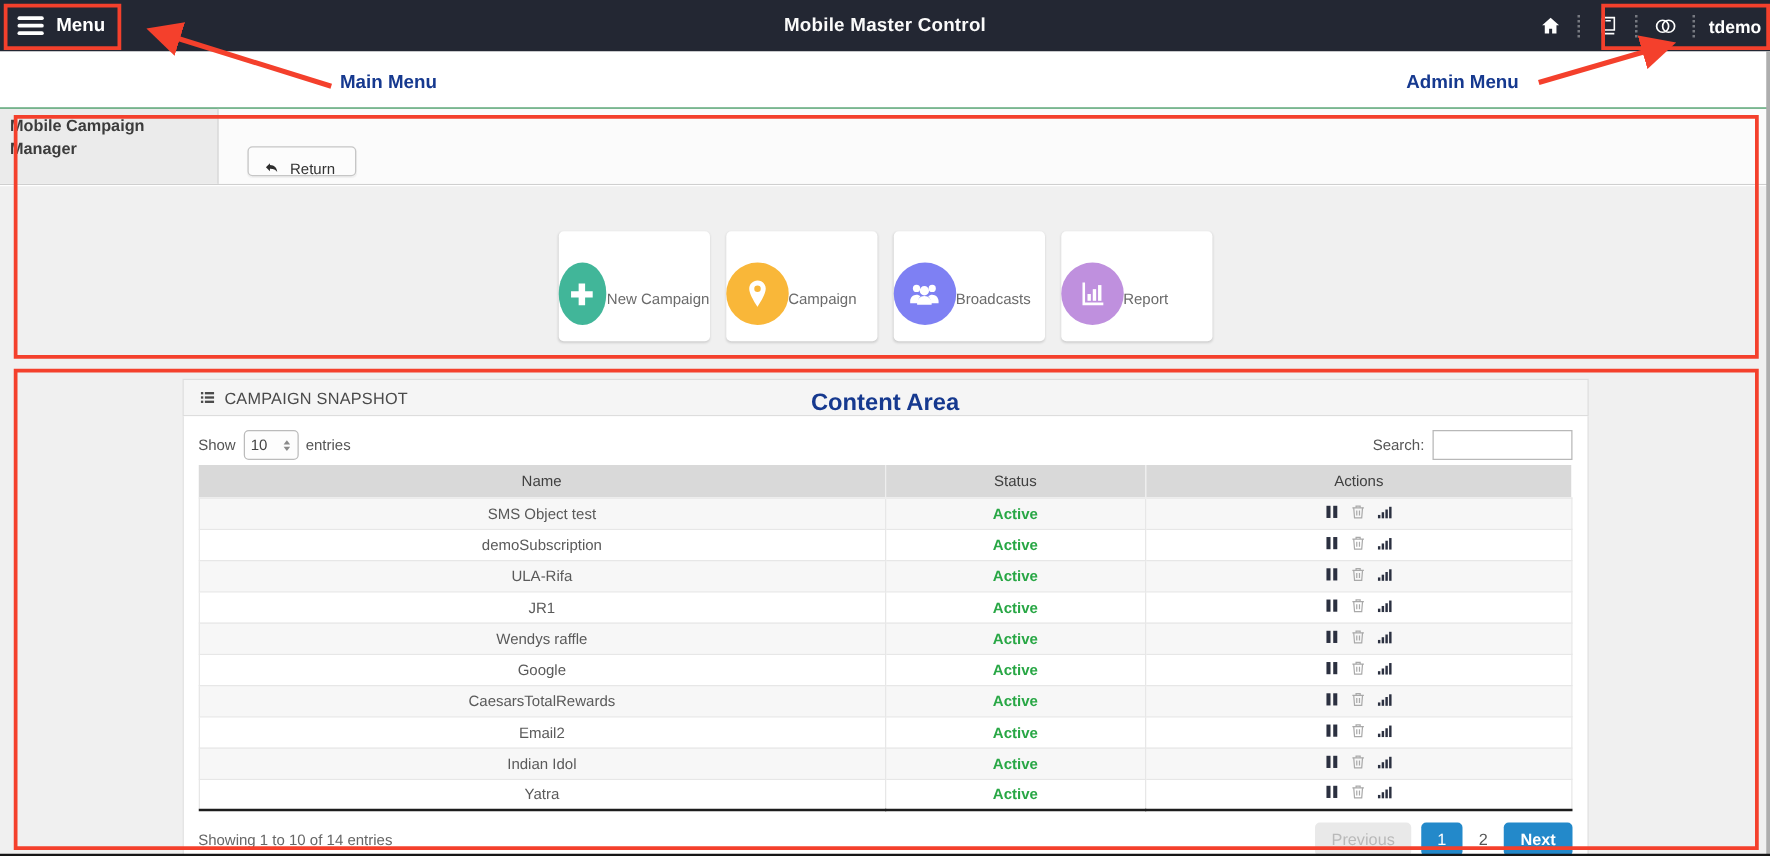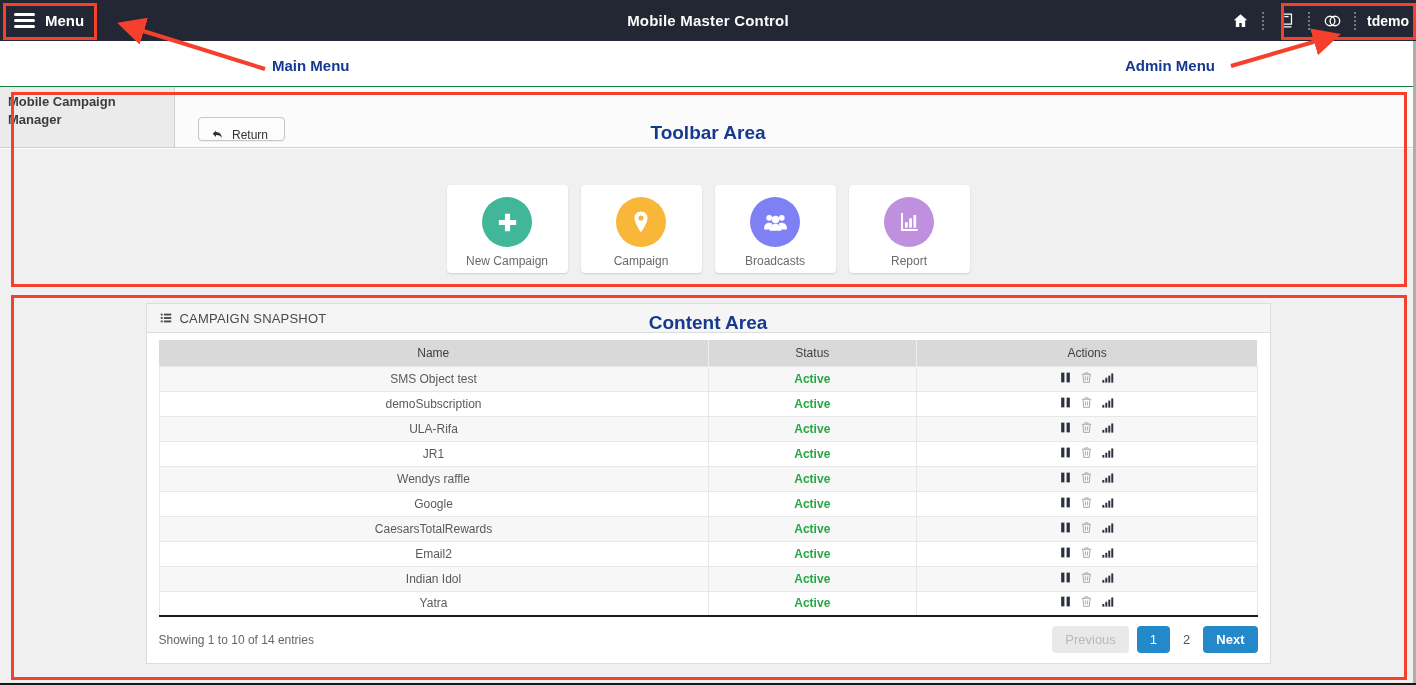--- a/index.html
+++ b/index.html
@@ -22,21 +22,21 @@
   
   .header-band { position:absolute; top:86px; left:0; right:0; height:62px; display:flex; border-top:1px solid #15803d; border-bottom:1px solid #cfcfcf; z-index:5; }
   .sidebar-cell { width:175px; background:#ebebeb; border-right:1px solid #cfcfcf; padding:5px 8px; }
   .sidebar-title { font-size:13px; font-weight:bold; color:#3c3c3c; }
   .toolbar-top { flex:1; background:#fbfbfb; position:relative; }
   .return-btn { position:absolute; left:23px; top:30px; display:inline-flex; align-items:center; gap:7px; height:24px; padding:12px 16px 0 12px; background:#fcfcfc; border:1px solid #c6c6c6; border-radius:4px; font-size:12px; color:#333; cursor:pointer; box-shadow:0 1px 1px rgba(0,0,0,.05); }
 
   
   .workspace { position:absolute; top:149px; left:0; right:0; bottom:0; background:#f0f0f0; z-index:4; }
   .cards-row { display:flex; justify-content:center; gap:13px; margin-top:36px; }
-  .card { width:121px; height:88px; background:#fff; border-radius:4px; box-shadow:0 1px 2px rgba(0,0,0,.14); display:flex; flex-direction:column; align-items:center; padding-top:12px; cursor:pointer; }
+  .card { width:121px; height:88px; background:#fff; border-radius:4px; box-shadow:0 1px 2px rgba(0,0,0,.14); display:flex; align-items:center; padding-top:12px; cursor:pointer; }
   .card-circle { width:50px; height:50px; border-radius:50%; display:flex; align-items:center; justify-content:center; }
   .card-label { margin-top:7px; font-size:12px; color:#6b6b6b; white-space:nowrap; }
 
   
   .panel { width:1125px; margin:30px auto 0; }
   .panel-header { height:30px; background:#f5f5f5; border:1px solid #ddd; display:flex; align-items:center; gap:7px; padding:0 12px; }
   .panel-title { font-size:13px; font-weight:normal; color:#4a4a4a; letter-spacing:.2px; }
   .panel-body { background:#fff; border:1px solid #ddd; border-top:none; padding:7px 12px 0; }
   .controls { display:flex; justify-content:space-between; align-items:center; height:32px; }
   .ctrl-left, .ctrl-right { display:flex; align-items:center; gap:6px; font-size:12px; color:#555; }
@@ -197,20 +197,37 @@
               <rect x="8.4" y="4.5" width="12.6" height="3.2"></rect>
               <rect x="3" y="10.4" width="3.2" height="3.2"></rect>
               <rect x="8.4" y="10.4" width="12.6" height="3.2"></rect>
               <rect x="3" y="16.3" width="3.2" height="3.2"></rect>
               <rect x="8.4" y="16.3" width="12.6" height="3.2"></rect>
             </svg>
         </span>
         <span class="panel-title">CAMPAIGN SNAPSHOT</span>
       </div>
       <div class="panel-body">
+        <div class="controls">
+          <div class="ctrl-left">
+            <span>Show</span>
+            <span class="select-box">
+              <span>10</span>
+              <svg width="7" height="11" viewBox="0 0 8 12" fill="#8a8a8a">
+                  <path d="M4 1 7 5H1z"></path>
+                  <path d="M4 11 1 7h6z"></path>
+                </svg>
+            </span>
+            <span>entries</span>
+          </div>
+          <div class="ctrl-right">
+            <span>Search:</span>
+            <input class="search-input" type="text" value="" style="">
+          </div>
+        </div>
 
         <table>
           <thead>
             <tr>
               <th>Name</th>
               <th>Status</th>
               <th>Actions</th>
             </tr>
           </thead>
           <tbody>
@@ -572,21 +589,20 @@
 
   <div class="edge-right"></div>
   <div class="edge-bottom"></div>
 
   <div class="red-box" id="box-menu"></div>
   <div class="red-box" id="box-admin"></div>
   <div class="red-box" id="box-toolbar"></div>
   <div class="red-box" id="box-content"></div>
   <div class="ann-label" id="lbl-main-menu">Main Menu</div>
   <div class="ann-label" id="lbl-admin-menu">Admin Menu</div>
-  <div class="ann-label" id="lbl-toolbar">Toolbar Area</div>
   <div class="ann-label" id="lbl-content">Content Area</div>
   <svg id="arrow-layer" width="1416" height="685">
     <defs>
       <marker id="ah" markerWidth="7" markerHeight="7" refX="5.2" refY="3.5" orient="auto">
         <path d="M0 0 L7 3.5 L0 7 z" fill="#f4402c"></path>
       </marker>
     </defs>
     <line x1="265" y1="69" x2="124" y2="25" stroke="#f4402c" stroke-width="4" marker-end="url(#ah)"></line>
     <line x1="1231" y1="66" x2="1334" y2="36" stroke="#f4402c" stroke-width="4" marker-end="url(#ah)"></line>
   </svg>

